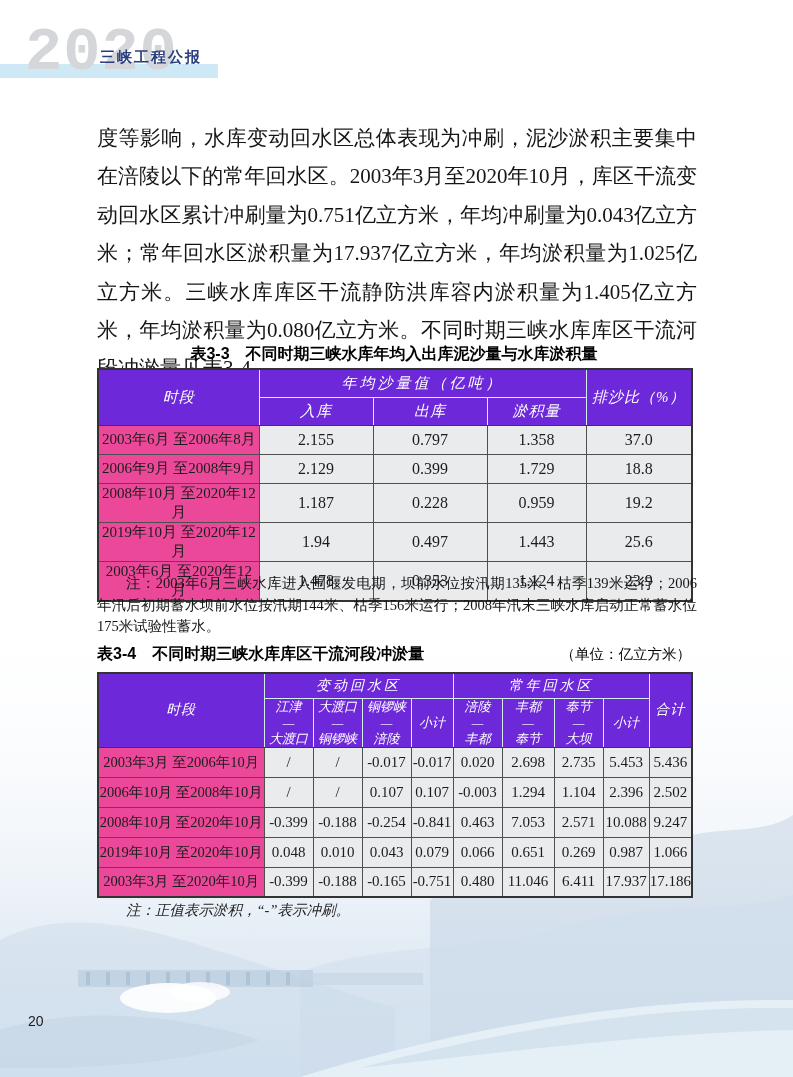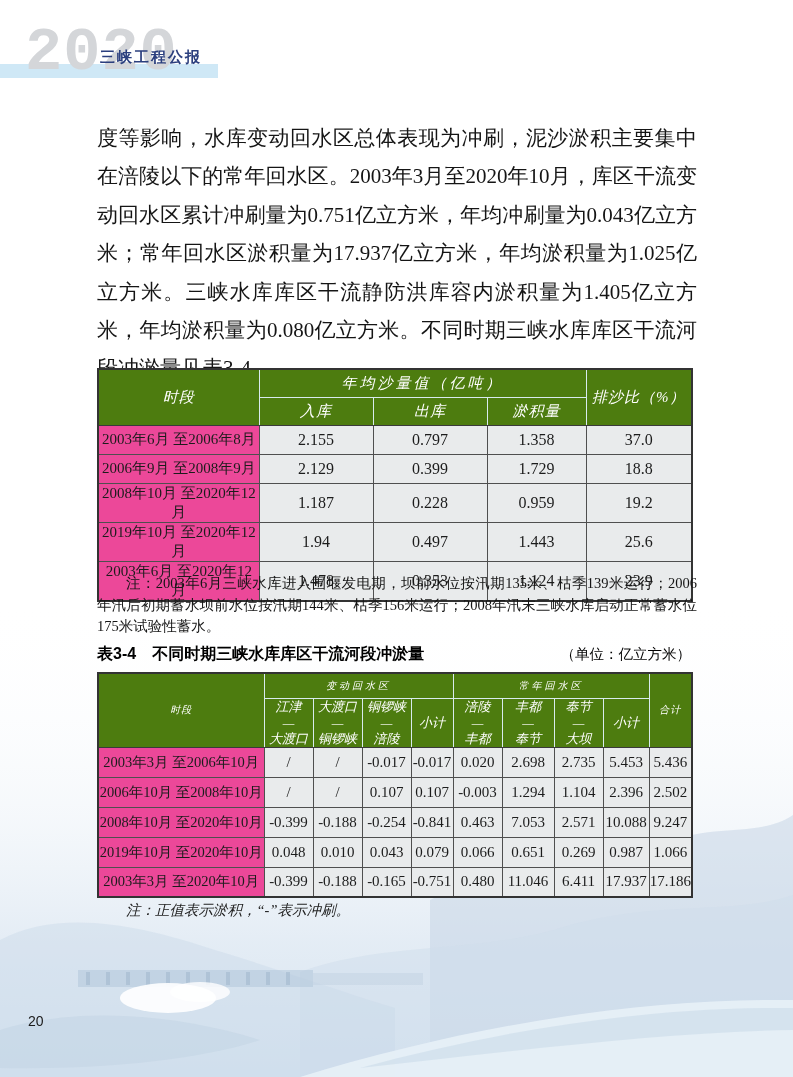--- a/index.html
+++ b/index.html
@@ -23,39 +23,39 @@
   }
   
   .body-par {
     position:absolute; left:97px; top:119px; width:600px; z-index:3;
     font-size:21px; line-height:38.4px; text-align:justify; color:#151515;
   }
   
   .tbl { border-collapse:collapse; table-layout:fixed; z-index:3; position:absolute; background:transparent; }
   .tbl th, .tbl td { text-align:center; vertical-align:middle; overflow:hidden; }
   .tbl th {
-    background:#4d7c0f; color:#ffffff; font-weight:normal; font-style:italic;
+    background:#6d28d9; color:#ffffff; font-weight:normal; font-style:italic;
     border:1px solid #d8ebee; letter-spacing:1px;margin-top:48px;
   }
   .tbl th.bdark { border-bottom-color:#3a3a3a; }
   .tbl td { border:1px solid #4f4f4f; background:#e9ebec; font-size:16px; color:#1c1c1c; }
   .tbl td.label { background:#ec4899; font-size:15px; }
   .tbl { border:2px solid #333333; }
   
   .t33 { left:97px; top:368px; width:594px; }
   .t33 tr.h { height:28px; }
   .t33 tr.dr { height:29px; }
   .t33 th { font-size:15px; }
   .t33 th.grp { letter-spacing:3px; }
   
   .t34 { left:97px; top:672px; width:594px; }
   .t34 tr.g { height:25px; }
   .t34 tr.s { height:40px; }
   .t34 tr.dr { height:30px; }
-  .t34 th { font-size:10px; }
+  .t34 th { font-size:14px; }
   .t34 th.grp { letter-spacing:3px; }
   .t34 th.sub { white-space:pre-line; font-size:13px; line-height:16px; letter-spacing:0; }
   .t34 td { font-size:15px; }
   .t34 td.label { font-size:14.5px;margin-left:41px; }
   
   .tcap {
     position:absolute; z-index:3; color:#000;
     font-family:"Liberation Sans","DejaVu Sans",sans-serif; font-weight:bold; font-size:16px;
   }
   .t33cap { left:97px; top:344px; width:594px; text-align:center; }
@@ -122,20 +122,21 @@
     <ellipse cx="168" cy="398" rx="48" ry="15" fill="#ffffff" opacity="0.9"></ellipse>
     <ellipse cx="200" cy="392" rx="30" ry="10" fill="#ffffff" opacity="0.8"></ellipse>
   </svg>
 
   <div class="band"></div>
   <div class="year">2020</div>
   <div class="hdr-title">三峡工程公报</div>
 
   <div class="body-par">度等影响，水库变动回水区总体表现为冲刷，泥沙淤积主要集中在涪陵以下的常年回水区。2003年3月至2020年10月，库区干流变动回水区累计冲刷量为0.751亿立方米，年均冲刷量为0.043亿立方米；常年回水区淤积量为17.937亿立方米，年均淤积量为1.025亿立方米。三峡水库库区干流静防洪库容内淤积量为1.405亿立方米，年均淤积量为0.080亿立方米。不同时期三峡水库库区干流河段冲淤量见表3-4。</div>
 
+  <div class="tcap t33cap">表3-3　不同时期三峡水库年均入出库泥沙量与水库淤积量</div>
 
   <table class="tbl t33">
     <colgroup>
       <col style="width:161px">
         <col style="width:114px">
         <col style="width:114px">
         <col style="width:99px">
         <col style="width:106px">
     </colgroup>
     <tbody>

